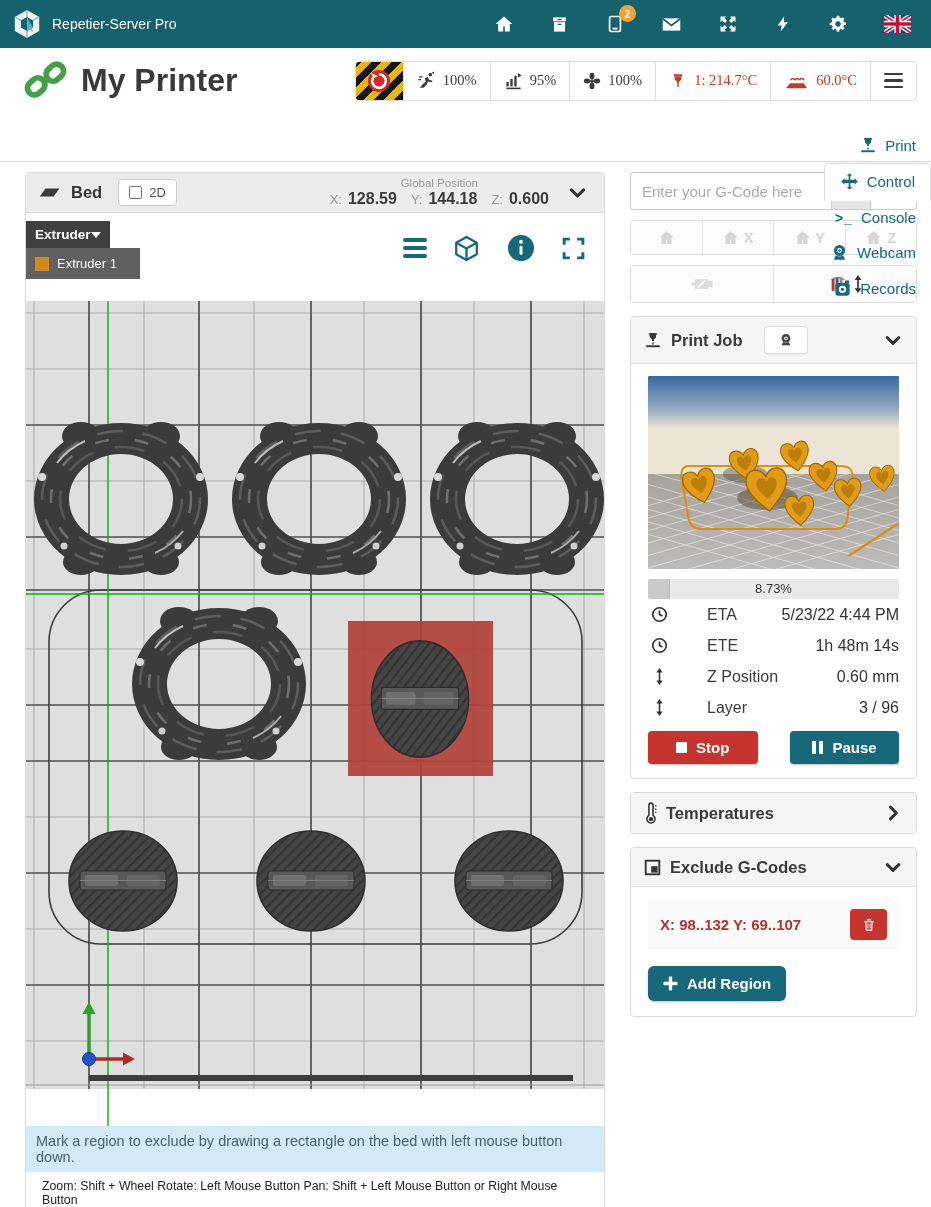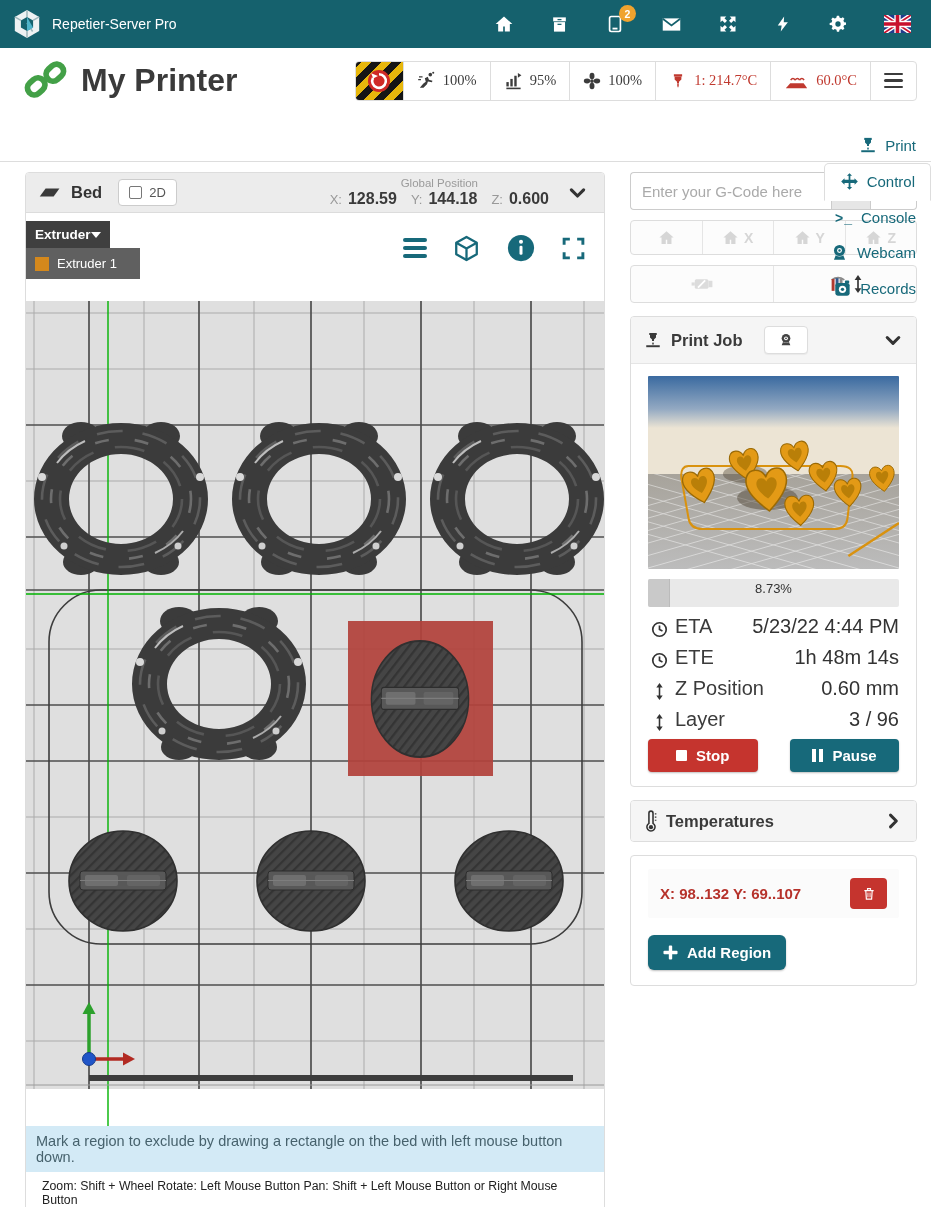--- a/index.html
+++ b/index.html
@@ -94,24 +94,24 @@
   .panel { margin-top:13px; border:1px solid #ddd; border-radius:4px; background:#fff; overflow:hidden; }
   .panel-head { background:#f5f5f5; display:flex; align-items:center; gap:9px; padding:9px 13px;
                 border-bottom:1px solid #e5e5e5; cursor:pointer; }
   .panel-head.collapsed { border-bottom:none; }
   .panel-title { font-size:16.5px; font-weight:bold; color:#3a3a3a; }
   .chev { margin-left:auto; display:flex; }
   .webcam-btn { background:#fff; border:1px solid #ddd; border-radius:4px; padding:5px 13px; margin-left:12px;
                 display:flex; align-items:center; cursor:pointer; box-shadow:0 1px 1px rgba(0,0,0,.05); }
   .pj-body { padding:12px 17px 14px; }
   .preview { height:193px; overflow:hidden; border-radius:1px; }
-  .progress { position:relative; height:28px; background:#e9e9e9; margin-top:10px; border-radius:2px; overflow:hidden; }
+  .progress { position:relative; height:20px; background:#e9e9e9; margin-top:10px; border-radius:2px; overflow:hidden; }
   .progress-fill { position:absolute; left:0; top:0; bottom:0; background:#c9c9c9; border-right:1px solid #bbb; }
   .progress-text { position:relative; text-align:center; font-size:13px; color:#333; line-height:19px; }
-  .pj-row { display:flex; align-items:flex-end; height:31px; font-size:20px; color:#3b3b3b; }
+  .pj-row { display:flex; align-items:center; height:31px; font-size:16px; color:#3b3b3b;gap:32px; }
   .pj-ic { width:22px; display:flex; justify-content:center; }
   .pj-label { margin-left:5px; }
   .pj-val { margin-left:auto; color:#333; }
   .pj-btns { display:flex; gap:32px; margin-top:8px; }
   .btn-stop,.btn-pause { flex:1; height:33px; border-radius:4px; display:flex; align-items:center;
       justify-content:center; gap:9px; color:#fff; font-size:15px; font-weight:bold; cursor:pointer;
       box-shadow:0 1px 2px rgba(0,0,0,.25); }
   .btn-stop { background:#c5342e; }
   .btn-pause { background:#17697a; }
   .stop-glyph { width:11px; height:11px; background:#fff; border-radius:1px; }
@@ -759,20 +759,34 @@
         <span class="panel-title">Temperatures</span>
         <span class="chev">
           <svg viewBox="0 0 24 24" width="20" height="20" fill="none" stroke="#333" stroke-width="3.6" stroke-linecap="round" stroke-linejoin="round">
               <path d="M9 5l7 7-7 7"></path>
             </svg>
         </span>
       </div>
     </div>
 
     <div class="panel">
+      <div class="panel-head">
+        <span>
+          <svg viewBox="0 0 20 20" width="17" height="17">
+              <rect x="2" y="2" width="16" height="16" fill="none" stroke="#333" stroke-width="2.2"></rect>
+              <rect x="8.5" y="8.5" width="7.5" height="7.5" fill="#333"></rect>
+            </svg>
+        </span>
+        <span class="panel-title">Exclude G-Codes</span>
+        <span class="chev">
+          <svg viewBox="0 0 24 24" width="20" height="20" fill="none" stroke="#333" stroke-width="3.6" stroke-linecap="round" stroke-linejoin="round">
+              <path d="M5 9l7 7 7-7"></path>
+            </svg>
+        </span>
+      </div>
       <div class="region-row">
         <span class="region-label">X: 98..132 Y: 69..107</span>
         <span class="trash-btn">
           <svg viewBox="0 0 24 24" width="14" height="15" fill="none" stroke="#fff" stroke-width="2">
               <path d="M4 7h16M9.5 7V3.5h5V7M6.5 7l1 14.5h9l1-14.5"></path>
               <path d="M10.2 10.5v8M13.8 10.5v8" stroke-width="1.5"></path>
             </svg>
         </span>
       </div>
       <div class="add-region">

